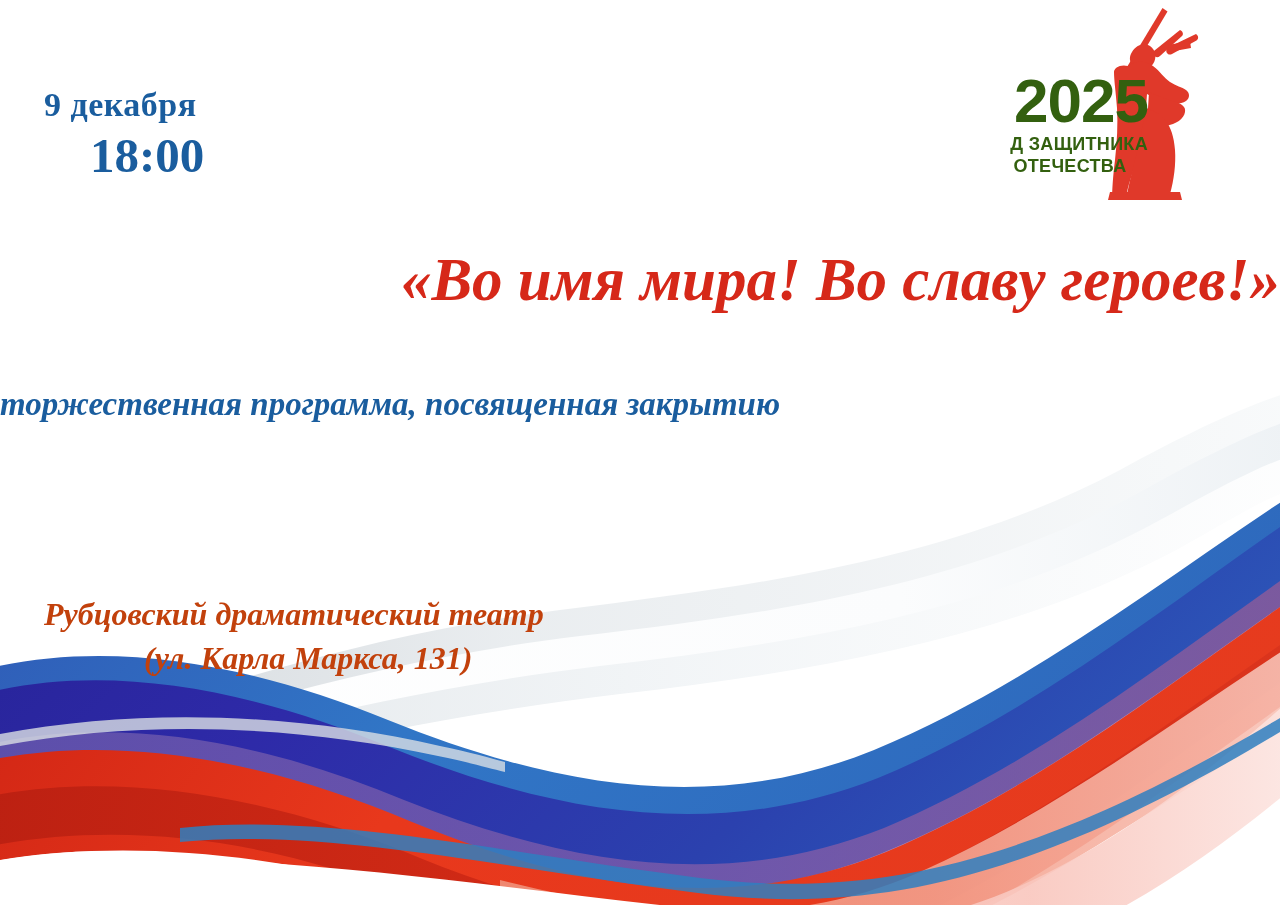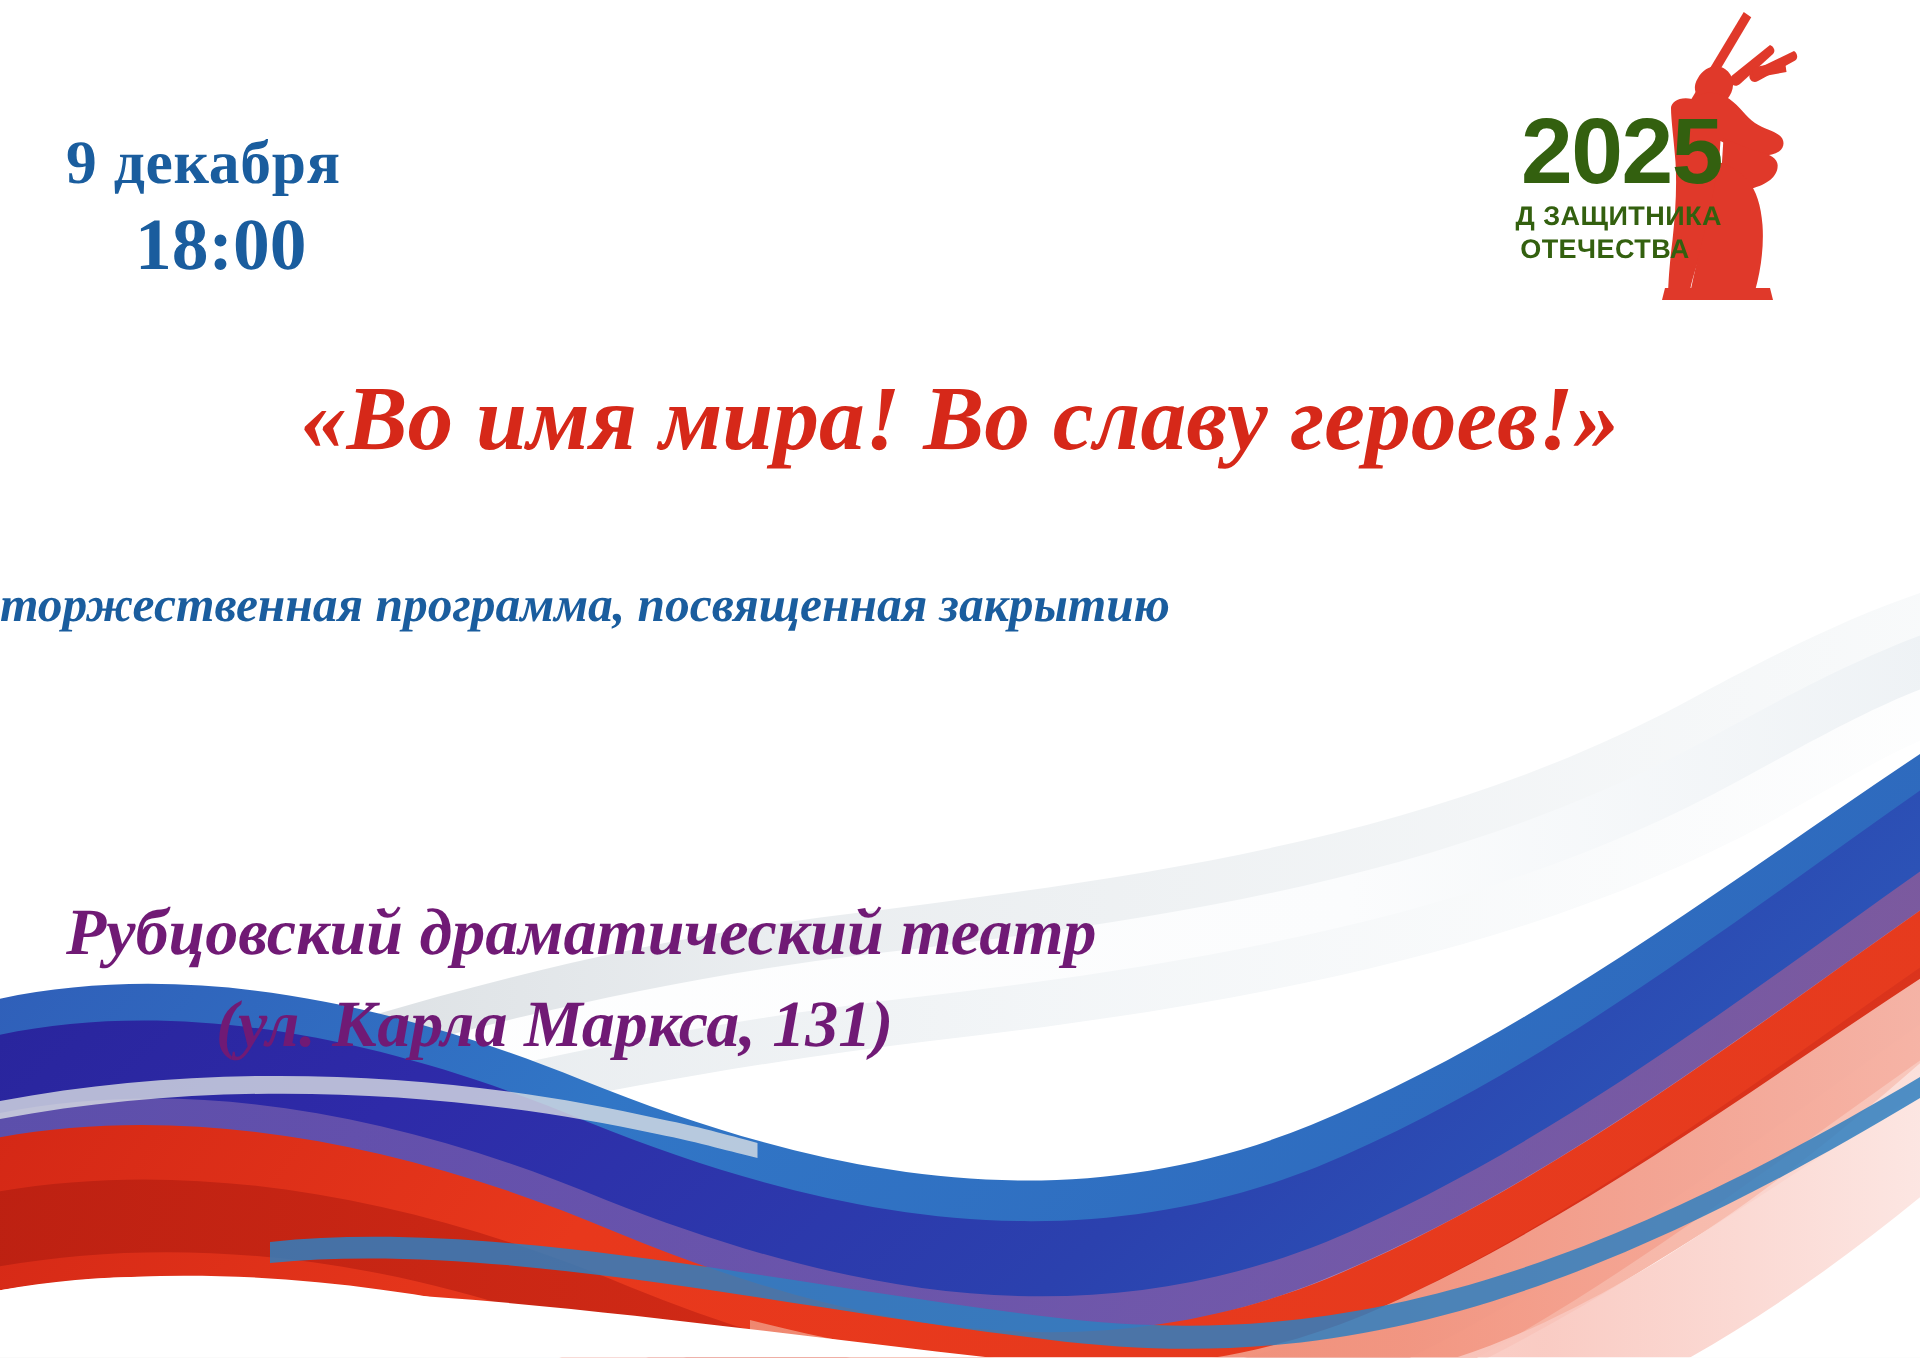--- a/index.html
+++ b/index.html
@@ -32,21 +32,21 @@
   #date-block {
     position: absolute;
     left: 44px;
     top: 88px;
     z-index: 5;
     color: #1a5d9e;
     font-weight: bold;
     line-height: 1.02;
   }
   #date-day {
-    font-size: 41px;
+    font-size: 34px;
     letter-spacing: 0.5px;
     white-space: nowrap;
   }
   #date-time {
     font-size: 49px;
     margin-left: 46px;
     margin-top: 8px;
     white-space: nowrap;
   }
 
@@ -61,21 +61,21 @@
   }
   #logo-svg { display:block; width: 228px; height: 200px; }
 
   
   #main-title {
     position: absolute;
     left: 0;
     right: 0;
     top: 245px;
     z-index: 5;
-    text-align: center;
+    text-align: right;
     color: #d62819;
     font-size: 61px;
     font-weight: bold;
     font-style: italic;
     letter-spacing: 0px;
     white-space: nowrap;
     text-shadow: 1px 1px 0 rgba(255,255,255,0.85);
   }
 
   
@@ -93,22 +93,22 @@
     line-height: 1.32;
   }
   #subtitle .sub-line { display: block; white-space: nowrap; }
 
   
   #venue {
     position: absolute;
     left: 44px;
     top: 592px;
     z-index: 5;
-    color: #701a75;
-    font-size: 44px;
+    color: #c2410c;
+    font-size: 32px;
     font-weight: bold;
     font-style: italic;
     line-height: 1.38;
   }
   #venue .venue-line { display: block; white-space: nowrap; }
   #venue-address { margin-left: 100px; }
 </style>
 </head>
 <body>
 

